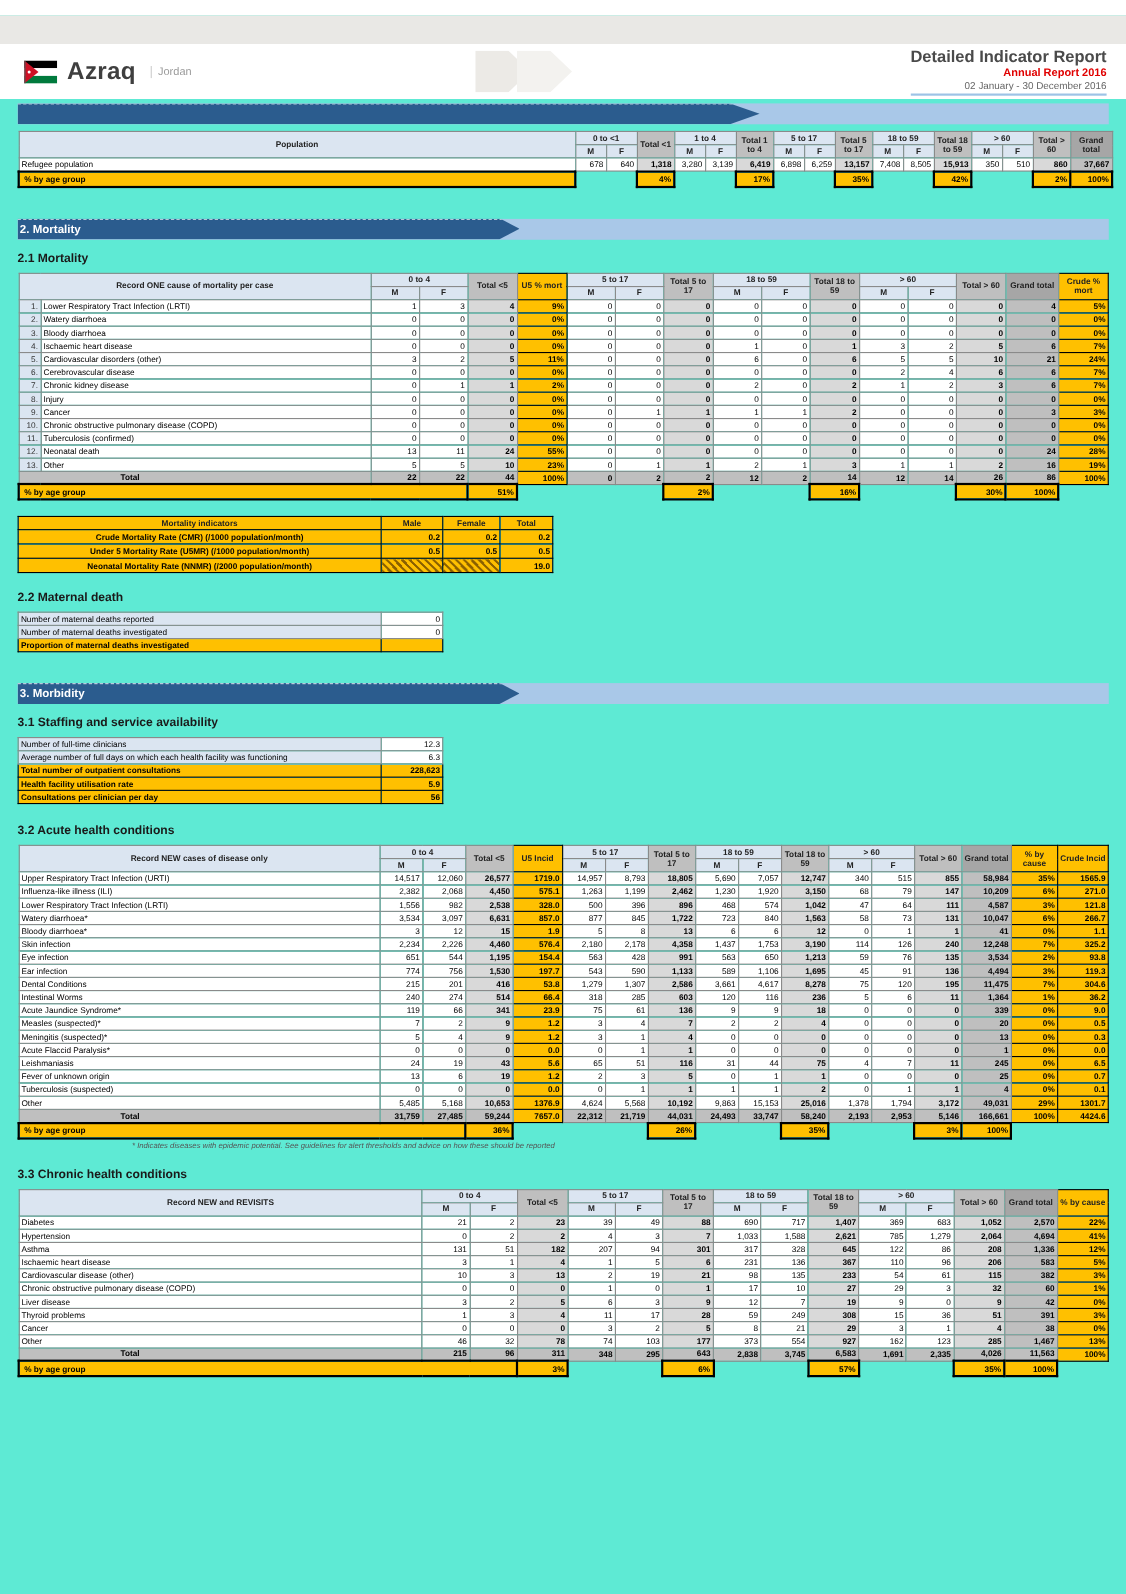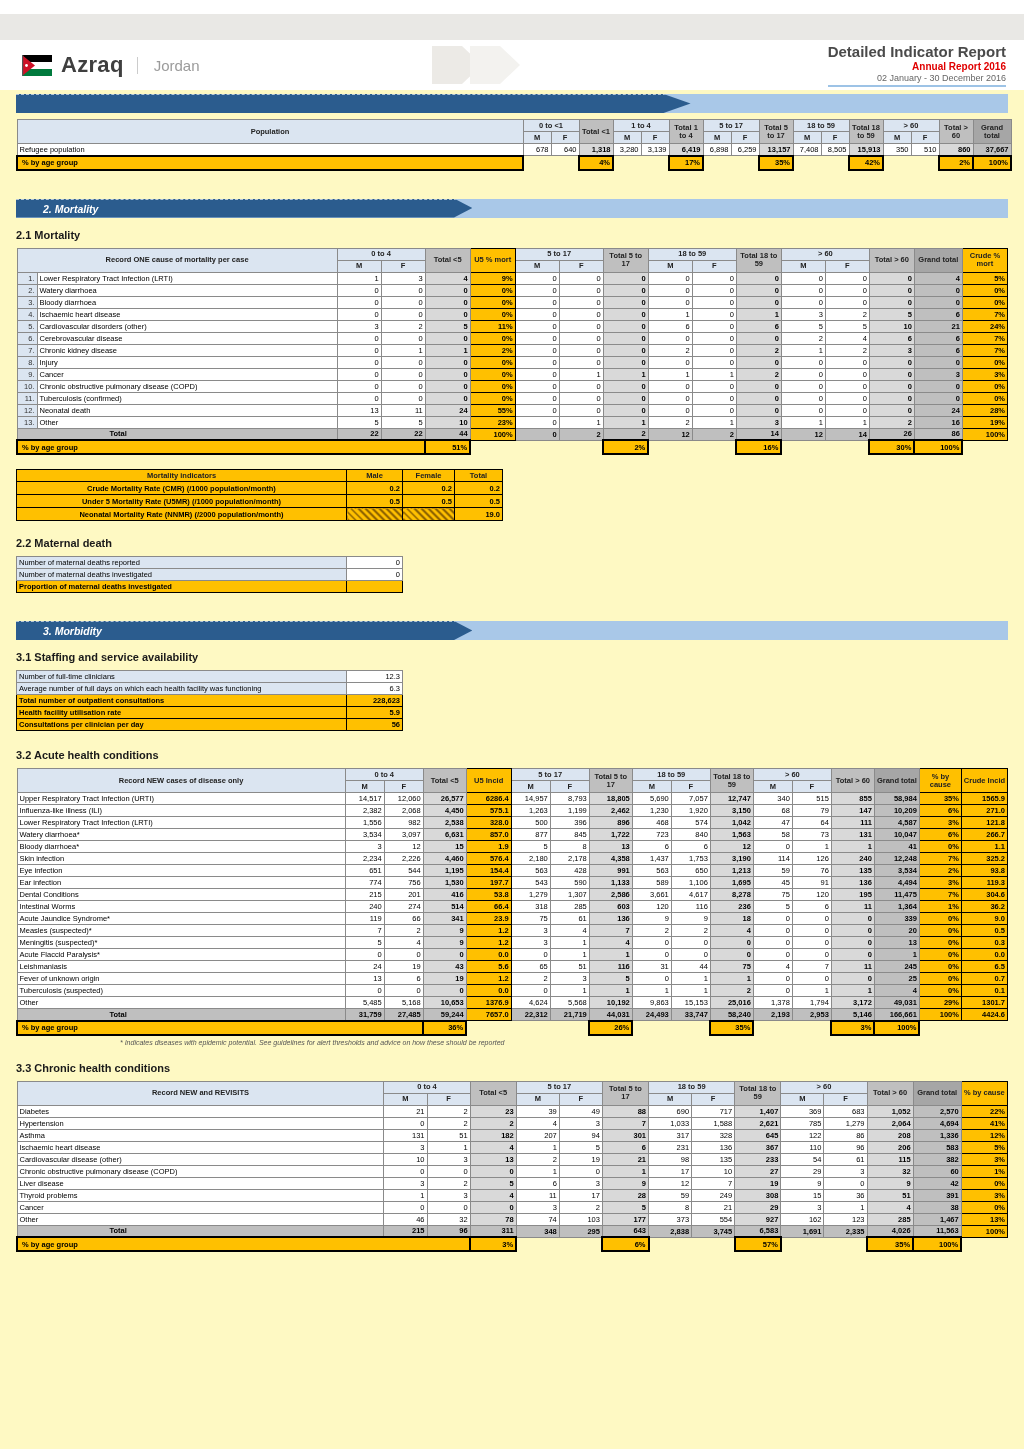--- a/index.html
+++ b/index.html
@@ -1,32 +1,32 @@
 <!DOCTYPE html>
 <html><head>
 <meta charset="utf-8">
 <style>
   * { margin:0; padding:0; box-sizing:border-box; }
   body { background:#d8d8d6; font-family:"Liberation Sans", sans-serif; }
-  .page { width:1024px; height:1449px; background:#fef9c3; position:relative; overflow:hidden; }
+  .page { width:1024px; height:1449px; background:#5eead4; position:relative; overflow:hidden; }
   .white-top { height:14px; background:#ffffff; }
   .gray-strip { height:26px; background:#e9e8e5; }
   .masthead { height:50px; background:#ffffff; display:flex; align-items:center; justify-content:space-between; padding:0 18px 0 22px; position:relative; }
   .brand { display:flex; align-items:center; gap:9px; }
   .flag { width:30px; height:21px; display:block; }
   .camp-name { font-size:22px; font-weight:bold; color:#3f3f3f; letter-spacing:0.3px; }
-  .country { font-size:15px; color:#9b9b9b; border-left:1px solid #cccccc; padding-left:16px; margin-left:4px; }
+  .country { font-size:10px; color:#9b9b9b; border-left:1px solid #cccccc; padding-left:6px; margin-left:4px; }
   .chev { position:absolute; left:432px; top:6px; width:50px; height:38px; background:#eceae6; clip-path:polygon(0 0,60% 0,100% 50%,60% 100%,0 100%); }
   .chev2 { left:470px; background:#f3f2ef; }
   .masthead-right { text-align:right; line-height:1.2; }
   .report-title { font-size:15px; font-weight:bold; color:#4a4a4a; }
   .annual { font-size:10px; font-weight:bold; color:#e00000;text-align:right; }
   .dates { font-size:9px; color:#666666; padding-bottom:2px; border-bottom:2px solid #9dc3e6; }
   .band { height:19px; position:relative; margin:4px 16px 0 16px; background:#a9c8e8; }
-  .band .arrow { position:absolute; left:0; top:0; bottom:0; background:#2b5c8e; clip-path:polygon(0 0,96% 0,100% 50%,96% 100%,0 100%); display:flex; align-items:center; padding-left:27px; color:#ffffff; font-weight:bold; font-size:10.5px; border-top:1px dashed rgba(255,255,255,0.65);font-style:italic; }
+  .band .arrow { position:absolute; left:0; top:0; bottom:0; background:#2b5c8e; clip-path:polygon(0 0,96% 0,100% 50%,96% 100%,0 100%); display:flex; align-items:center; padding-left:2px; color:#ffffff; font-weight:bold; font-size:10.5px; border-top:1px dashed rgba(255,255,255,0.65); }
   .arrow-wide { width:68%; } .arrow-std { width:46%; }
   .subhead { font-size:11px; font-weight:bold; color:#1a1a1a; margin:11px 16px 7px 16px; }
   table { border-collapse:collapse; table-layout:fixed; margin:0 16px; }
   td, th { border:1px solid #8a8a8a; font-size:7.5px; padding:0 2px; height:12px; overflow:hidden; white-space:nowrap; background:#ffffff; }
   th { background:#dbe5f1; font-weight:bold; white-space:normal; line-height:1.05; padding:1px 1px; color:#222; }
   th.tot { background:#bfbfbf; }
   th.grand { background:#a6a6a6; }
   th.yh { background:#ffc000; border:1.5px solid #000000; }
   td.lbl { text-align:left; }
   td.numcol { background:#dbe5f1; text-align:right; color:#333; }
@@ -640,21 +640,21 @@
         <th>M</th>
           <th>F</th>
       </tr>
     </thead>
     <tbody id="acute-body">
         <tr>
           <td class="lbl">Upper Respiratory Tract Infection (URTI)</td>
           <td class="n">14,517</td>
           <td class="n">12,060</td>
           <td class="t">26,577</td>
-          <td class="y">6286.4</td>
+          <td class="y">1719.0</td>
           <td class="n">14,957</td>
           <td class="n">8,793</td>
           <td class="t">18,805</td>
           <td class="n">5,690</td>
           <td class="n">7,057</td>
           <td class="t">12,747</td>
           <td class="n">340</td>
           <td class="n">515</td>
           <td class="t">855</td>
           <td class="g">58,984</td>

